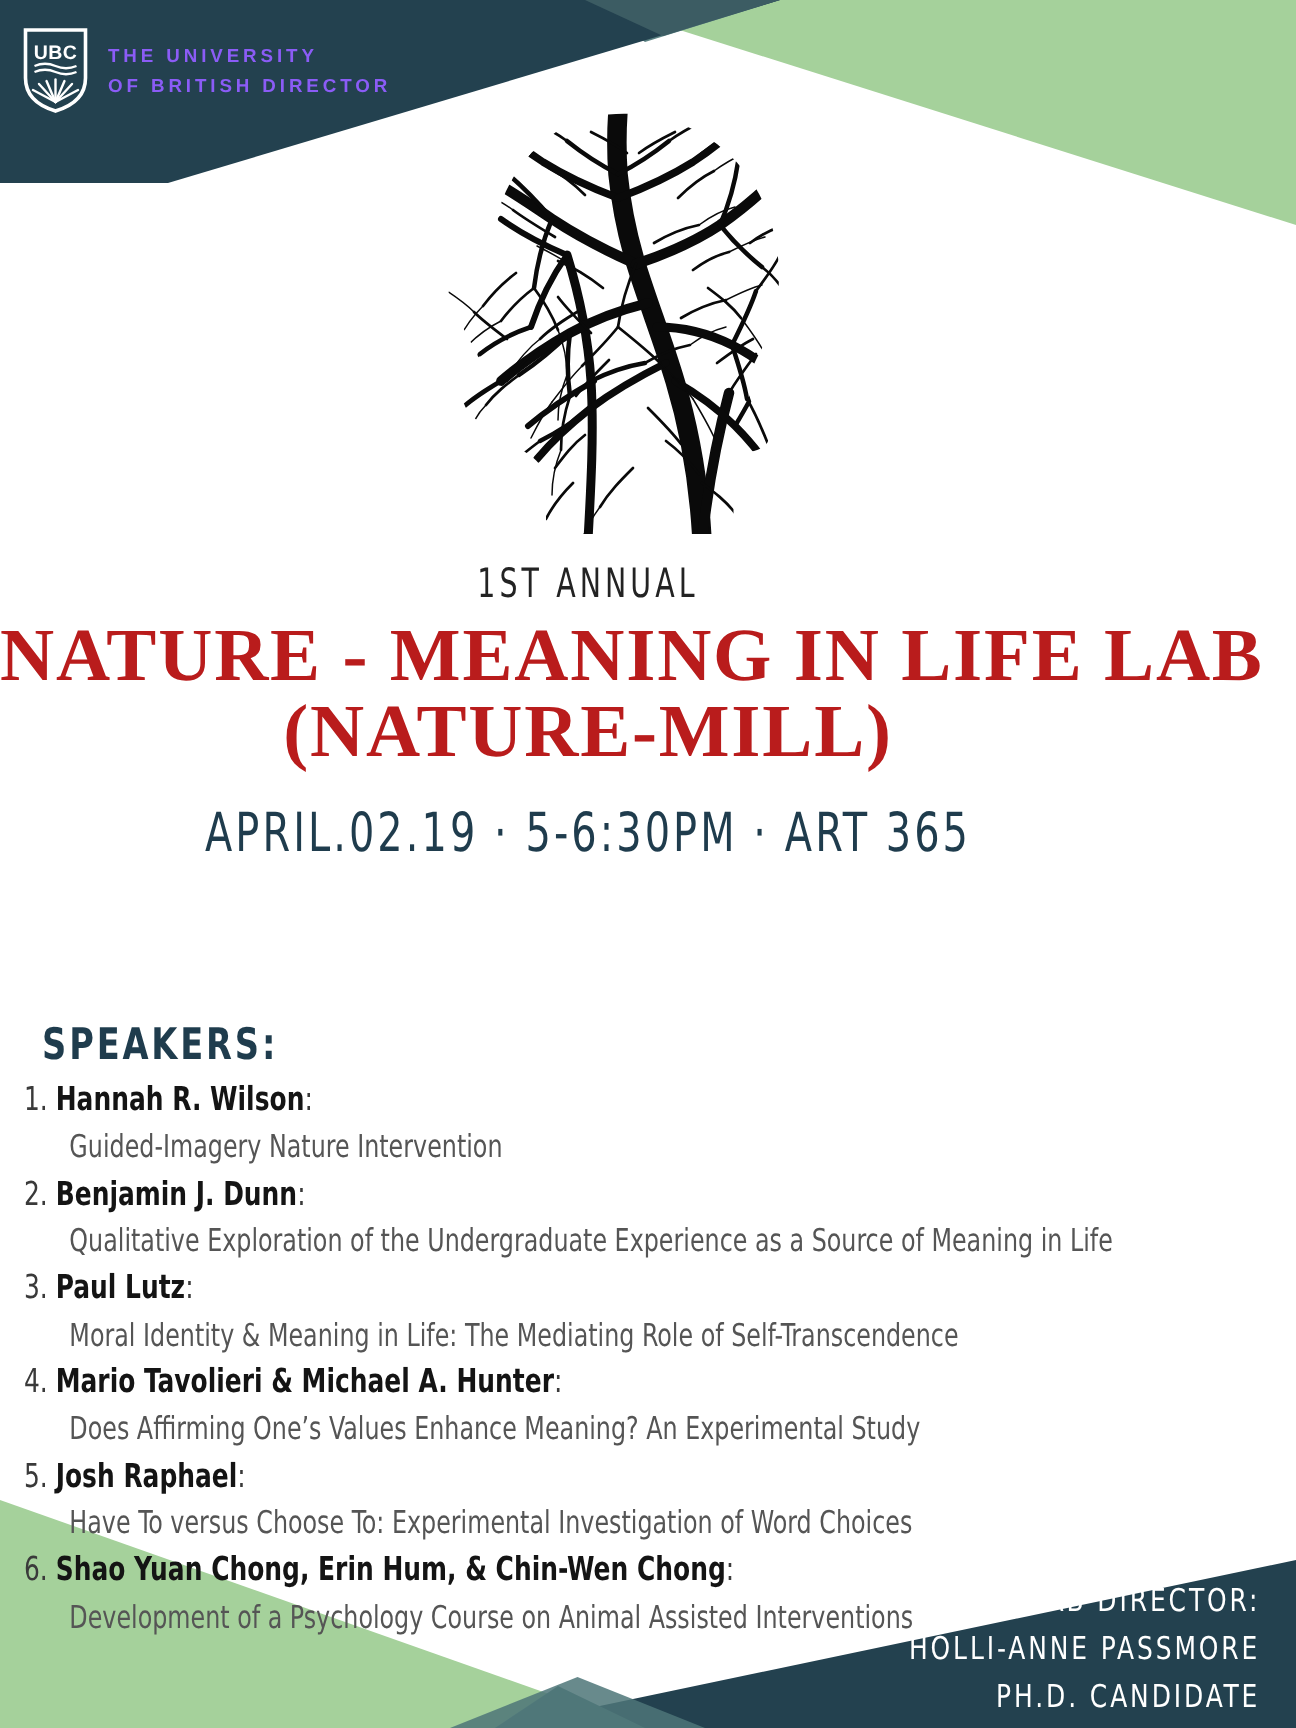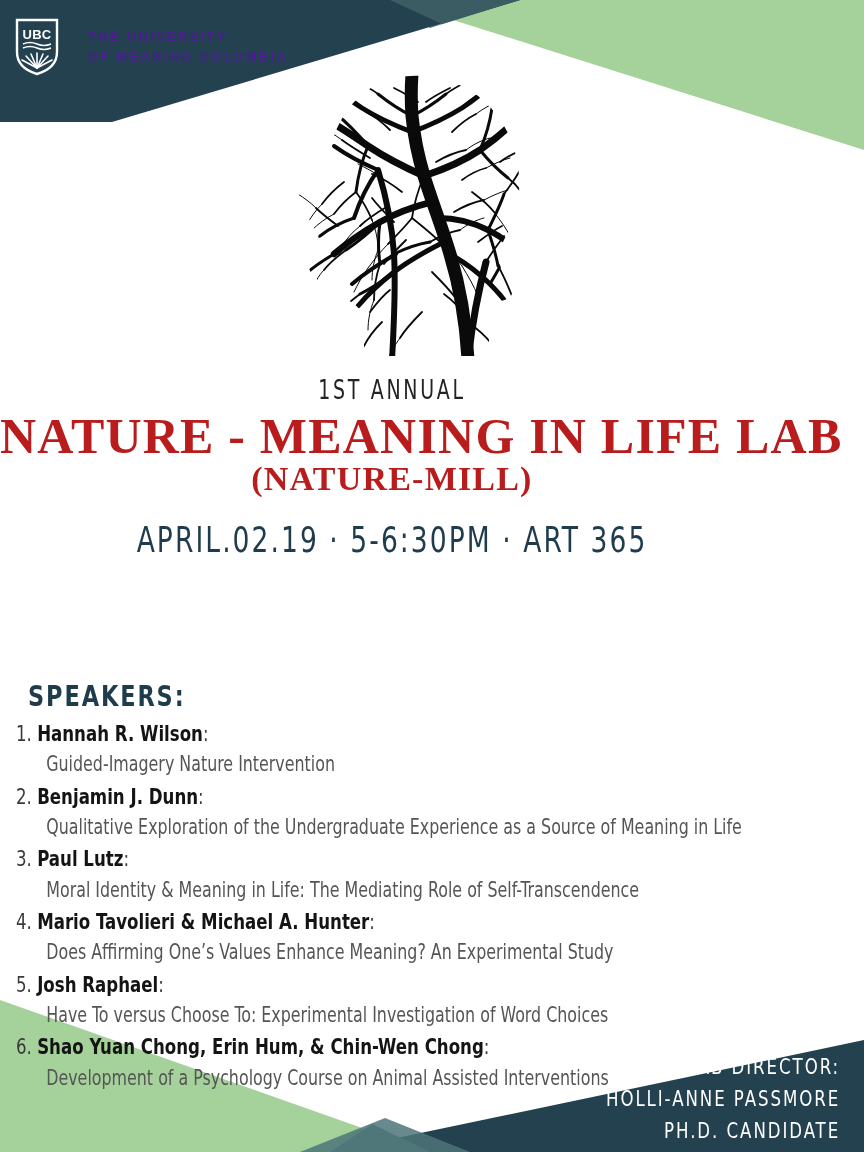--- a/index.html
+++ b/index.html
@@ -37,28 +37,27 @@
     justify-content: space-between;
   }
   .brand-crest { width: 46px; height: 58px; display:block; }
   .brand-words {
     display: flex;
     flex-direction: column;
     gap: 4px;
     padding-top: 2px;
   }
   .brand-words span {
-    color: #4c1d95;
+    color: #8b5cf6;
     font-size: 12.5px;
     font-weight: bold;
     letter-spacing: 2.6px;
     line-height: 1.25;
     white-space: nowrap;
     font-family: "Liberation Sans", sans-serif;
-    margin-left: 16px;
   }
 
   
   .artwork {
     position: absolute;
     left: 272px;
     top: 72px;
     width: 262px;
     height: 288px;
     z-index: 4;
@@ -87,21 +86,21 @@
     font-family: "Liberation Serif", "DejaVu Serif", serif;
     color: #b91c1c;
     font-weight: bold;
     font-size: 50px;
     line-height: 1.02;
     letter-spacing: 1.2px;
     margin-top: 6px;
   }
   .title-main .tl { display:block; white-space: nowrap; }
   .title-main .tl-1 { font-size: 50px; }
-  .title-main .tl-2 { font-size: 34px; }
+  .title-main .tl-2 { font-size: 50px; }
   .title-main .tl-3 { font-size: 50px; }
 
   .datebar {
     font-family: "DejaVu Sans Condensed", "Liberation Sans Narrow", "Liberation Sans", sans-serif;
     font-size: 36px;
     color: #1f3c4d;
     letter-spacing: 2.5px;
     margin-top: 22px;
     font-weight: 300;
     transform: scaleX(0.82);
@@ -205,21 +204,21 @@
       <line x1="23" y1="50" x2="17" y2="36"></line>
       <line x1="23" y1="50" x2="29" y2="36"></line>
       <line x1="23" y1="50" x2="12" y2="38"></line>
       <line x1="23" y1="50" x2="34" y2="38"></line>
       <line x1="23" y1="50" x2="8" y2="42"></line>
       <line x1="23" y1="50" x2="38" y2="42"></line>
     </g>
   </svg>
   <div class="brand-words">
     <span>THE UNIVERSITY</span>
-    <span>OF MEANING COLUMBIA</span>
+    <span>OF BRITISH DIRECTOR</span>
   </div>
 </div>
 
 <div class="artwork">
   <svg viewBox="0 0 262 288" preserveAspectRatio="xMidYMid meet">
     <defs>
       <clipPath id="headclip">
         <path d="M150,4 C196,6 232,38 243,80 C252,114 246,142 234,164
                  C227,177 225,186 229,196 C232,204 238,210 240,217
                  C242,224 236,228 228,229 C221,230 217,232 217,239

